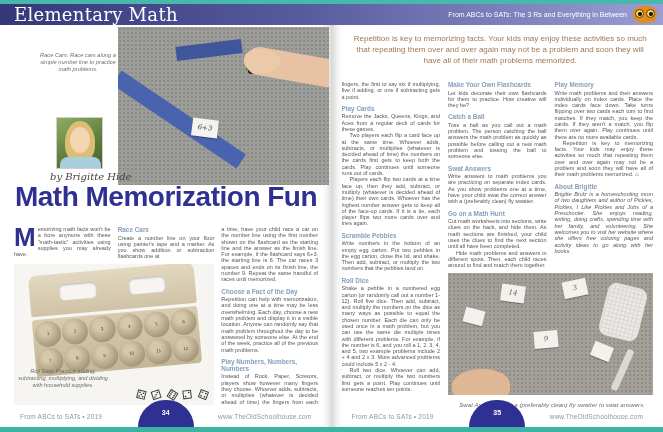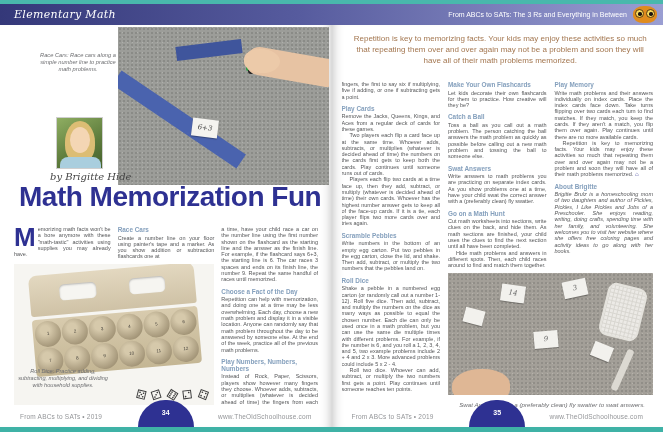--- a/index.html
+++ b/index.html
@@ -5,21 +5,21 @@
   * { margin:0; padding:0; box-sizing:border-box; }
   html,body { background:#d8d8d8; font-family:"Liberation Sans", sans-serif; }
   .stage { position:relative; width:663px; height:432px; background:#fff; overflow:hidden; }
 
   
   .top-strip { position:absolute; top:0; left:0; width:663px; height:4px; background:#49b8ac; z-index:5; }
   .bottom-strip { position:absolute; bottom:0; left:0; width:663px; height:5px; background:#3fb2a6; z-index:5; }
   .band { position:absolute; top:4px; left:0; width:663px; height:21px;
           background:linear-gradient(90deg,#343879 0%, #565b9e 45%, #9a9ed2 100%);
           display:flex; justify-content:space-between; align-items:center; padding:0 6px 0 14px; z-index:6; }
-  .band-label { font-family:"DejaVu Serif", serif; font-style:italic; font-size:11px; color:#ffffff; letter-spacing:.3px; }
+  .band-label { font-family:"DejaVu Serif", serif; font-size:18px; color:#ffffff; letter-spacing:.3px; }
   .band-right { display:flex; align-items:center; gap:6px; }
   .band-tagline { font-size:7px; color:#ffffff; }
   .owl { position:relative; width:24px; height:17px; background:#e08c1e; border-radius:45% 45% 42% 42%; }
   .owl .eye { position:absolute; top:3px; width:9px; height:9px; background:#f6d75a; border:1px solid #5a3a10; border-radius:50%; }
   .owl .eye::after { content:''; position:absolute; left:2px; top:2px; width:3.5px; height:3.5px; background:#1c1410; border-radius:50%; }
   .owl .eye.l { left:2px; } .owl .eye.r { right:2px; }
 
   
   .pages { position:absolute; top:25px; left:0; right:0; bottom:5px; display:flex; }
   .page { position:relative; flex:1; background:#fff; overflow:hidden; }
@@ -52,21 +52,21 @@
   .arm { position:absolute; right:-12px; top:26px; width:96px; height:28px; background:#e7c3a3; border-radius:14px; transform:rotate(10deg); }
   .hand { position:absolute; left:126px; top:22px; width:36px; height:24px; background:#eccaa9; border-radius:45% 55% 50% 50%; }
 
   .author-photo { position:absolute; top:92px; left:56px; width:47px; height:52px; overflow:hidden;
       background:linear-gradient(150deg,#8fae62 0%, #5d7b3c 60%, #46622c 100%); border:1px solid #cfcfcf; }
   .author-photo .hair { position:absolute; top:3px; left:8px; width:30px; height:42px; background:#dcbd74; border-radius:50% 50% 42% 42%; }
   .author-photo .face { position:absolute; top:9px; left:13px; width:20px; height:26px; background:#f4d6b4; border-radius:50%; }
   .author-photo .shirt { position:absolute; bottom:-2px; left:3px; width:41px; height:13px; background:#a9cede; border-radius:8px 8px 0 0; }
 
   .byline { position:absolute; top:146px; left:50px; font-family:"DejaVu Serif", serif; font-style:italic; font-size:10px; color:#454545; }
-  .title { position:absolute; top:156px; left:19px; width:312px; white-space:nowrap;
+  .title { position:absolute; top:156px; left:10px; width:312px; text-align:center; white-space:nowrap;
            font-size:28px; font-weight:bold; color:#2e3192; letter-spacing:-.5px; }
 
   .body-grid { position:absolute; top:201px; left:14px; width:304px; bottom:22px;
       display:grid; grid-template-columns:1fr 1fr 1fr; grid-template-rows:auto 1fr; gap:0 7px;
       grid-template-areas:"a b c" "p p c"; }
   .area-a { grid-area:a; } .area-b { grid-area:b; } .area-c { grid-area:c; overflow:hidden; }
   .dropcap { float:left; font-size:26px; line-height:21px; font-weight:bold; color:#2e3192; margin:1px 2px 0 0; }
 
   .egg-photo { grid-area:p; position:relative; margin-top:4px; background:#f6f5f1; overflow:hidden; }
   .carton { position:absolute; top:4%; left:9%; width:83%; height:72%; transform:rotate(-5deg); }

